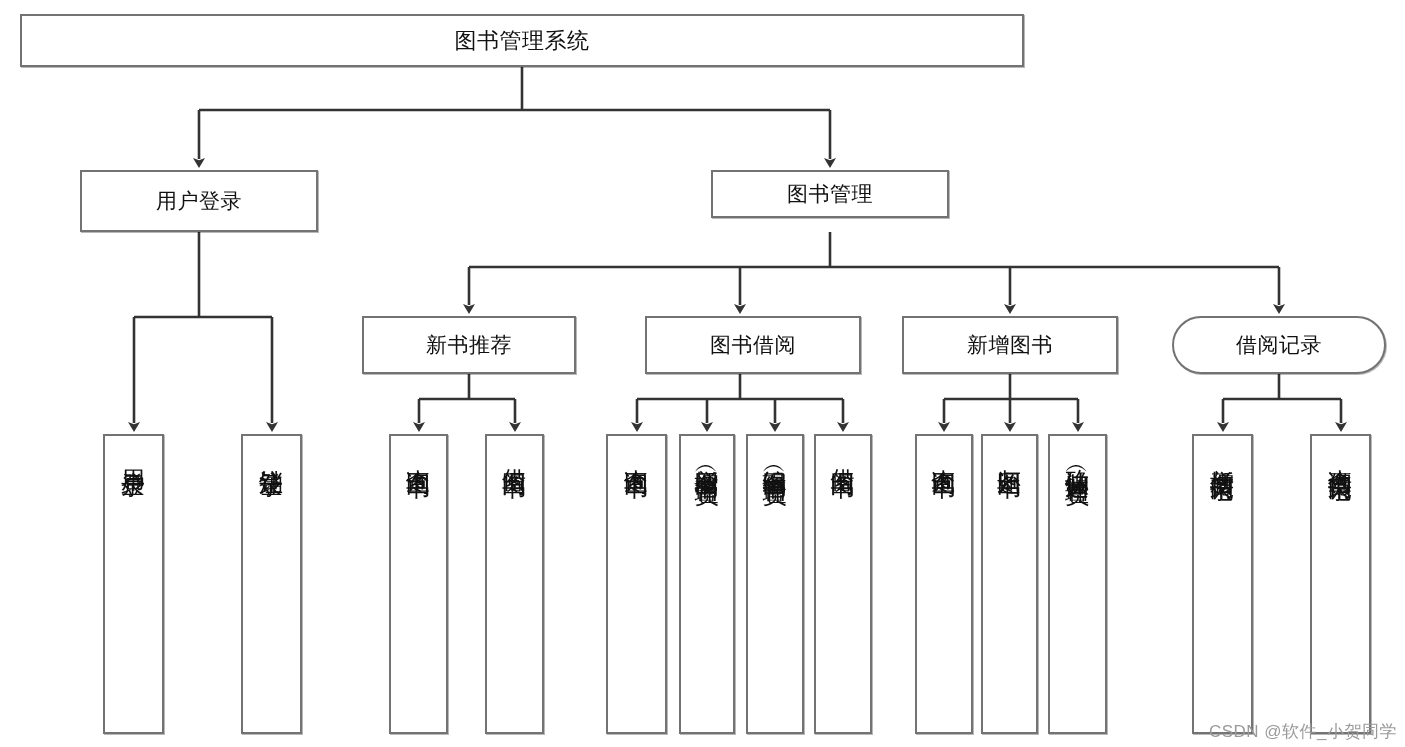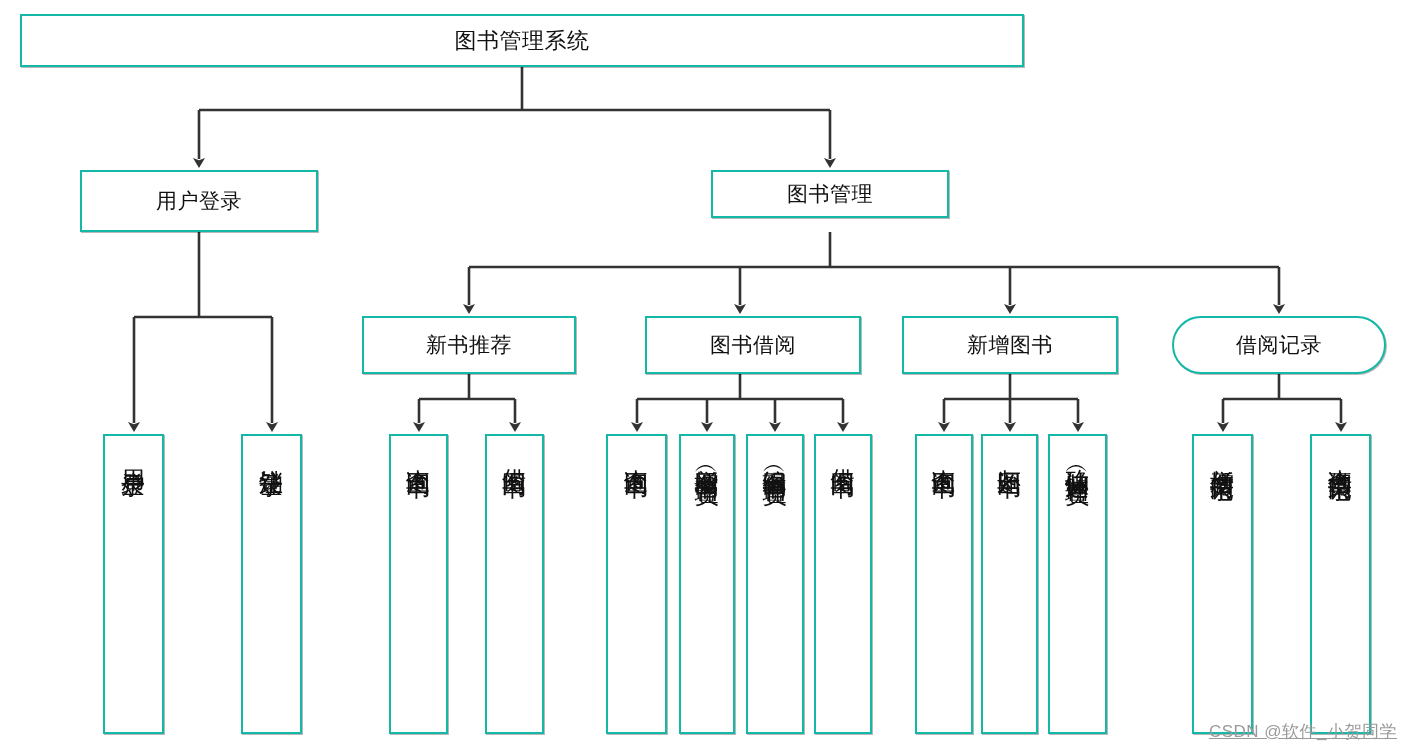--- a/index.html
+++ b/index.html
@@ -22,21 +22,21 @@
     left: 0;
     top: 0;
     width: 1405px;
     height: 747px;
     pointer-events: none;
   }
   .node {
     position: absolute;
     box-sizing: border-box;
     background: #ffffff;
-    border: 2px solid #14b8a6;
+    border: 2px solid #737373;
     display: flex;
     align-items: center;
     justify-content: center;
     color: #111111;
     box-shadow: 1px 1px 0 rgba(0,0,0,0.28);
   }
   .node .label {
     display: block;
     text-align: center;
     line-height: 1.18;
@@ -60,21 +60,20 @@
   }
   .node.root .label { font-size: 22px; }
   .watermark {
     position: absolute;
     right: 8px;
     bottom: 4px;
     font-size: 17px;
     color: #9a9a9a;
     letter-spacing: 0.5px;
     white-space: nowrap;
-    text-decoration: underline;
   }
 </style>
 </head>
 <body>
 
 <div id="canvas">
 
   <svg id="wires" viewBox="0 0 1405 747" xmlns="http://www.w3.org/2000/svg">
     <defs>
       <marker id="arrow" markerWidth="10" markerHeight="12" refX="1" refY="6" orient="auto" markerUnits="userSpaceOnUse">

